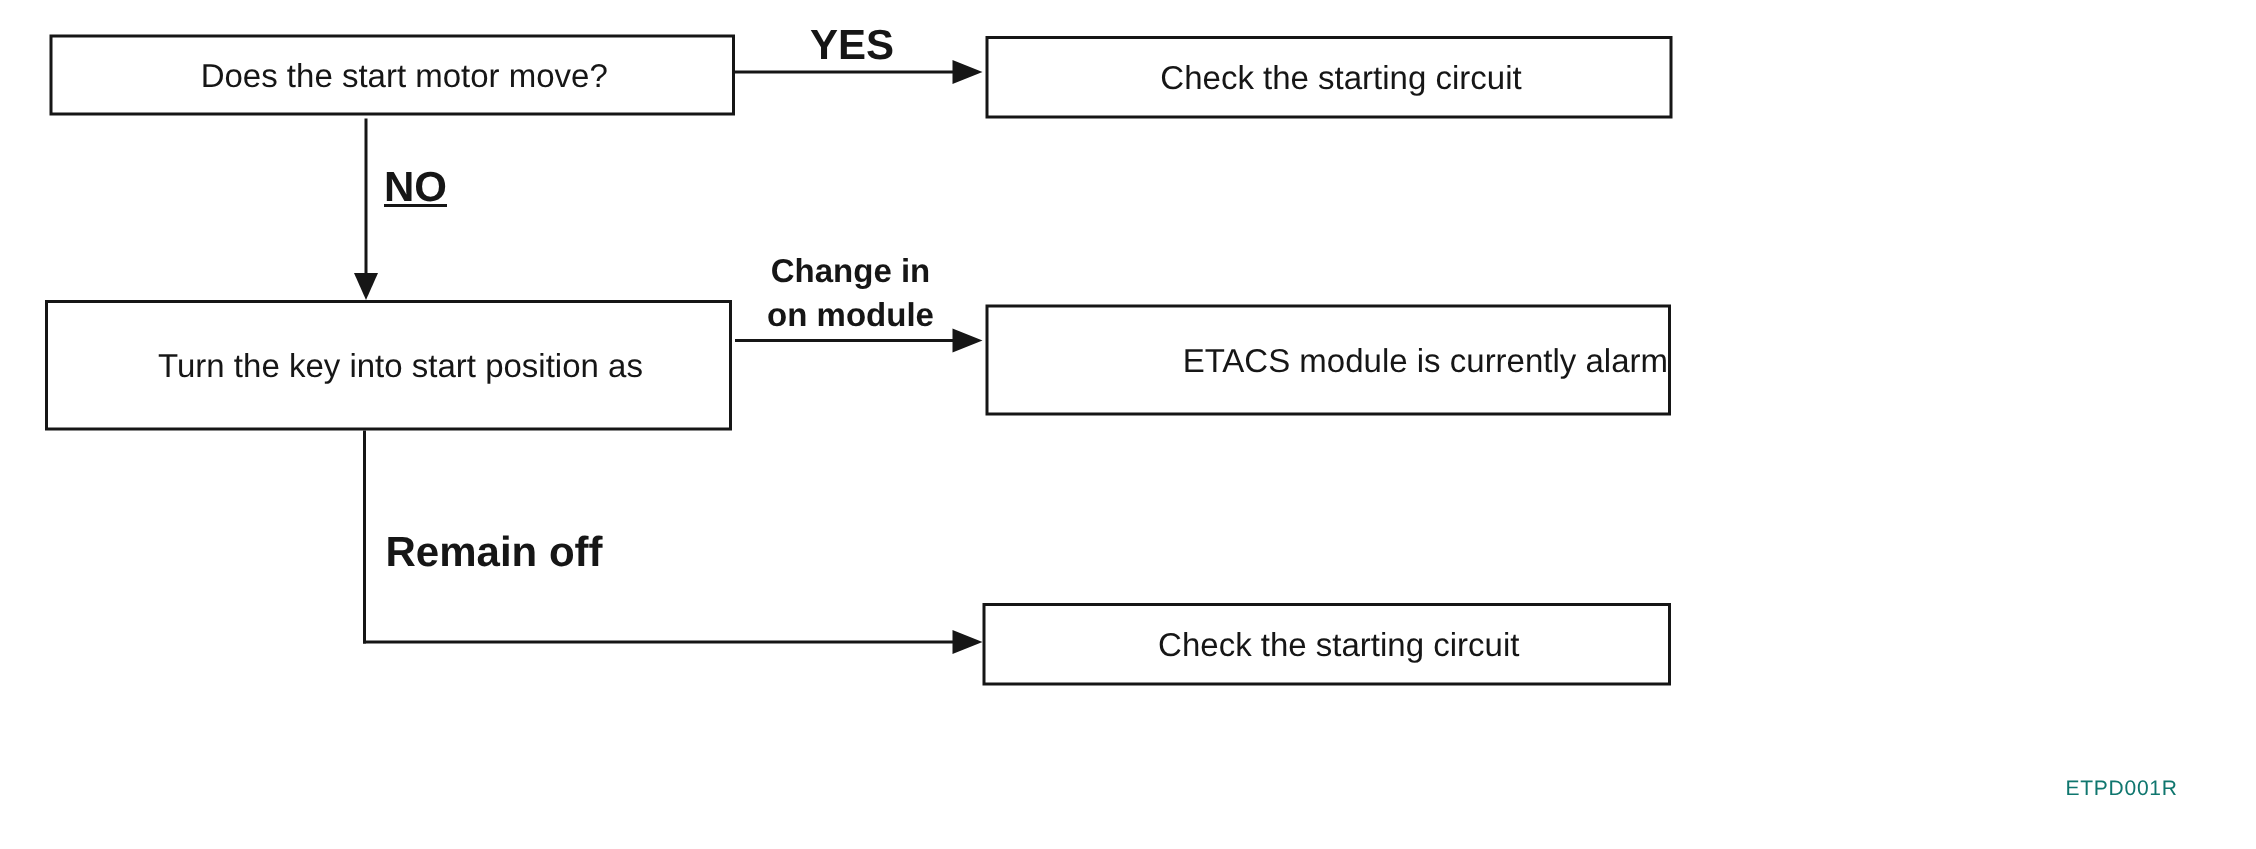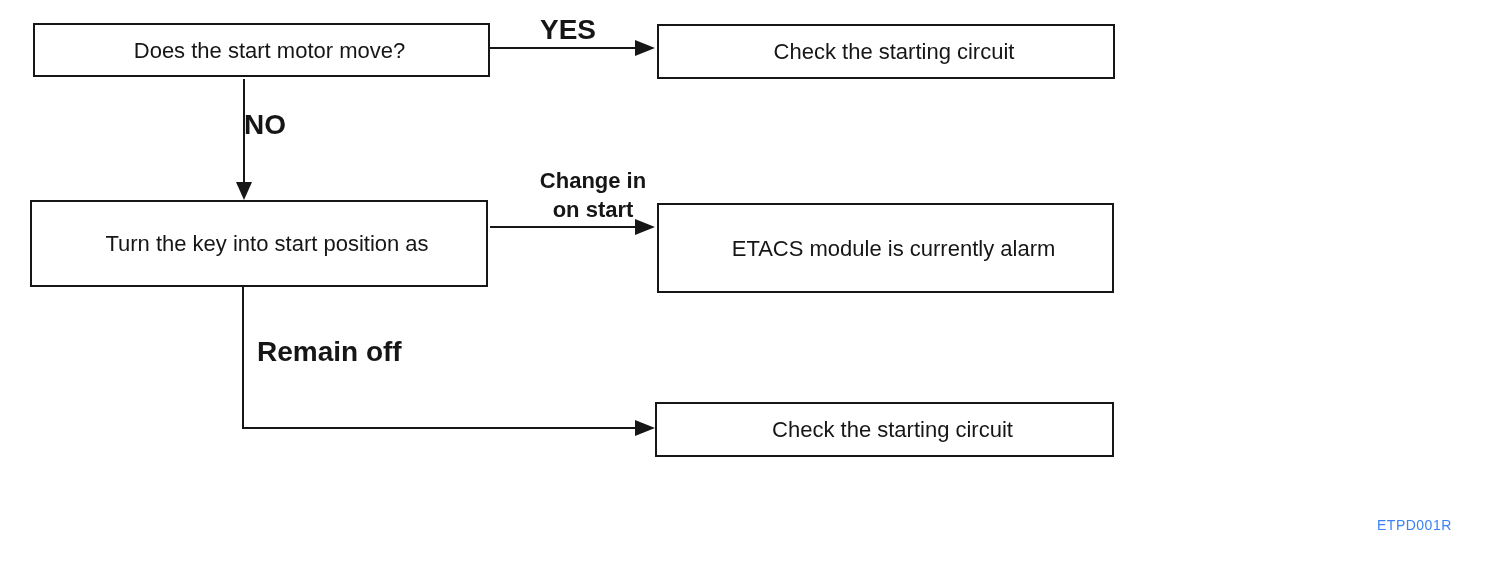--- a/index.html
+++ b/index.html
@@ -63,34 +63,34 @@
     width: 0;
     height: 0;
     border-left: 8px solid transparent;
     border-right: 8px solid transparent;
     border-top: 18px solid #161616;
   }
   .figure-code {
     position: absolute;
     font-size: 14px;
     letter-spacing: 0.5px;
-    color: #3b82f6;
+    color: #0f766e;
   }
 
   
   #box-start-question   { left: 33px;  top: 23px;  width: 457px; height: 54px; }
   #box-check-top        { left: 657px; top: 24px;  width: 458px; height: 55px; }
   #box-turn-key         { left: 30px;  top: 200px; width: 458px; height: 87px; text-align: right; }
-  #box-etacs            { left: 657px; top: 203px; width: 457px; height: 90px; }
+  #box-etacs            { left: 657px; top: 203px; width: 457px; height: 74px; align-items: flex-end; }
   #box-check-bottom     { left: 655px; top: 402px; width: 459px; height: 55px; }
 
   #label-yes            { left: 540px; top: 17px; }
-  #label-no             { left: 244px; top: 112px; }
-  #label-change         { left: 513px; top: 166px; width: 160px; }
-  #label-remain         { left: 257px; top: 339px; }
+  #label-no             { left: 256px; top: 112px; text-decoration: underline; }
+  #label-change         { left: 487px; top: 166px; width: 160px; }
+  #label-remain         { left: 257px; top: 355px; }
 
   #line-yes             { left: 490px; top: 47px;  width: 150px; height: 2px; }
   #head-yes             { left: 635px; top: 40px; }
 
   #line-no              { left: 243px; top: 79px;  width: 2px;   height: 106px; }
   #head-no              { left: 236px; top: 182px; }
 
   #line-change          { left: 490px; top: 226px; width: 150px; height: 2px; }
   #head-change          { left: 635px; top: 219px; }
 
@@ -120,21 +120,21 @@
   <div class="edge-label" id="label-no">NO</div>
   <div class="vline" id="line-no"></div>
   <div class="arrowhead-down" id="head-no"></div>
 
   <div class="box" id="box-turn-key">
     <span>Turn the key into start position as</span>
   </div>
 
   <div class="edge-label-multiline" id="label-change">
     <span>Change in</span>
-    <span>on start</span>
+    <span>on module</span>
   </div>
   <div class="hline" id="line-change"></div>
   <div class="arrowhead-right" id="head-change"></div>
 
   <div class="box" id="box-etacs">
     <span>ETACS module is currently alarm</span>
   </div>
 
   <div class="edge-label" id="label-remain">Remain off</div>
   <div class="vline" id="line-remain-v"></div>

